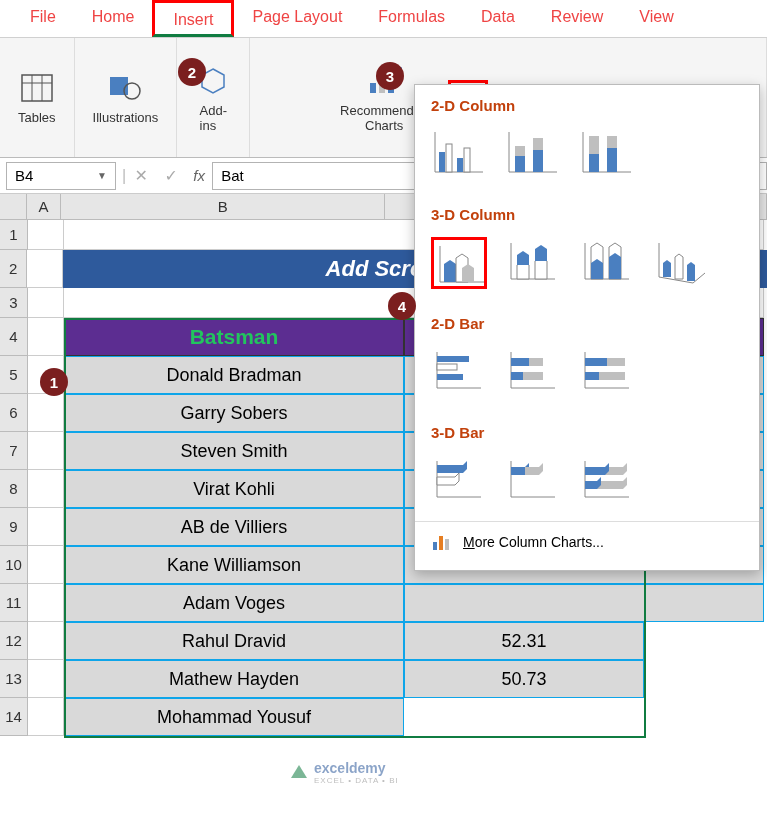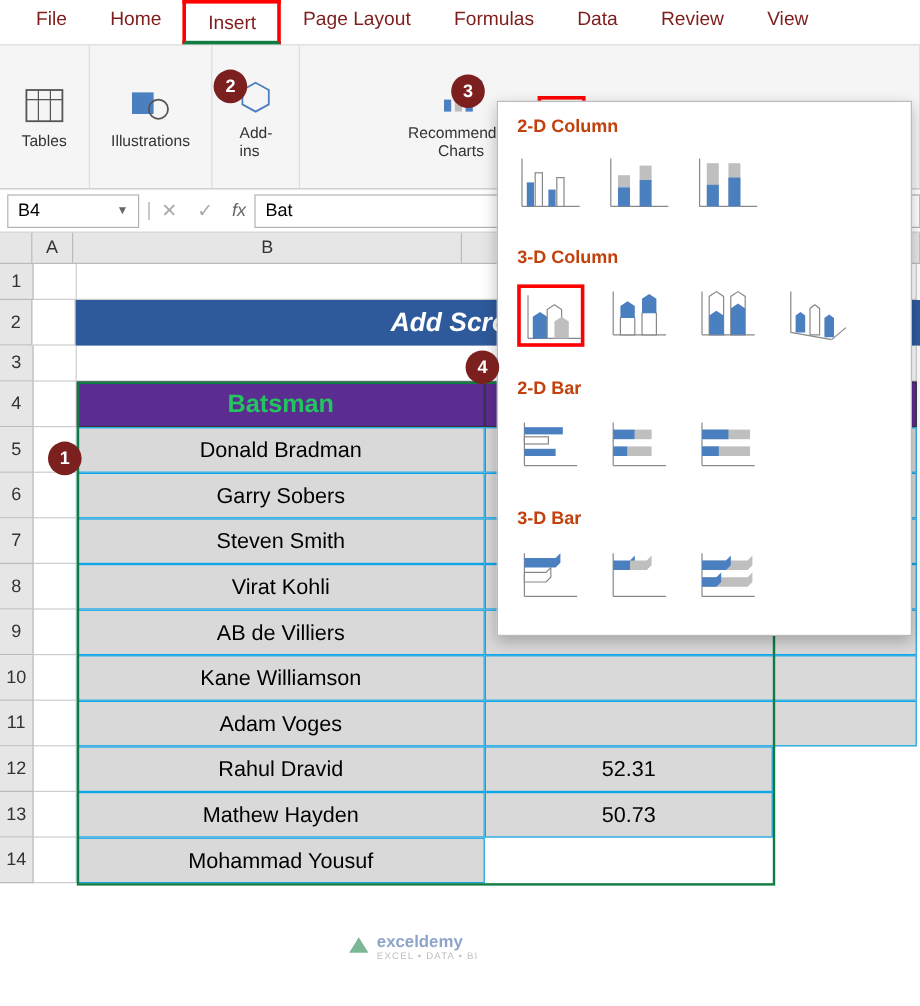--- a/index.html
+++ b/index.html
@@ -1,20 +1,20 @@
 <!DOCTYPE html>
 <html><head>
 <meta charset="utf-8">
 <style>
 * { margin: 0; padding: 0; box-sizing: border-box; font-family: 'Segoe UI', Tahoma, sans-serif; }
 body { background: #fff; width: 767px; height: 838px; position: relative; overflow: hidden; }
 
 
 .tabs { display: flex; height: 38px; border-bottom: 1px solid #d0d0d0; background: #fff; padding-left: 12px; }
-.tab { padding: 8px 18px; font-size: 16px; color: #7f1d1d; cursor: pointer; }
+.tab { padding: 8px 18px; font-size: 16px; color: #ef4444; cursor: pointer; }
 .tab.active { border-bottom: 3px solid #107c41; }
 
 
 .ribbon { display: flex; height: 120px; border-bottom: 1px solid #bbb; background: #f5f5f5; }
 .group { display: flex; flex-direction: column; align-items: center; padding: 8px 10px; border-right: 1px solid #ddd; }
 .group-items { display: flex; gap: 4px; flex: 1; align-items: center; }
 .ribbon-btn { display: flex; flex-direction: column; align-items: center; gap: 4px; padding: 4px 8px; font-size: 13px; color: #333; cursor: pointer; }
 .ribbon-btn .icon-box { width: 36px; height: 36px; display: flex; align-items: center; justify-content: center; }
 .small-btn { width: 40px; height: 36px; display: flex; align-items: center; justify-content: center; cursor: pointer; padding: 2px; }
 
@@ -59,21 +59,21 @@
 .dd-section-title { font-size: 15px; font-weight: 600; color: #c2410c; padding: 12px 16px 6px; }
 .dd-row { display: flex; gap: 18px; padding: 8px 16px 14px; }
 .chart-thumb { width: 56px; height: 52px; cursor: pointer; }
 .dd-more { display: flex; align-items: center; gap: 10px; padding: 10px 16px; border-top: 1px solid #ddd; cursor: pointer; font-size: 14px; }
 .dd-more span.u { text-decoration: underline; }
 
 
 .cb { fill: #4a7fc0; } .cg { fill: #bfbfbf; } .cw { fill: #fff; stroke: #888; stroke-width: 1; }
 
 
-.watermark { position: absolute; left: 290px; top: 776px; opacity: 0.55; font-size: 12px; color: #888; z-index: 5; display: flex; align-items: center; gap: 6px; }
+.watermark { position: absolute; left: 290px; top: 760px; opacity: 0.55; font-size: 12px; color: #888; z-index: 5; display: flex; align-items: center; gap: 6px; }
 </style>
 </head>
 <body>
 
 <div class="tabs">
   <div class="tab">File</div>
   <div class="tab">Home</div>
   <div class="tab active redbox">Insert</div>
   <div class="tab">Page Layout</div>
   <div class="tab">Formulas</div>
@@ -388,20 +388,28 @@
         </svg></div>
     <div class="chart-thumb"><svg width="56" height="48">
           <line x1="6" y1="6" x2="6" y2="42" stroke="#888"></line>
           <line x1="6" y1="42" x2="50" y2="42" stroke="#888"></line>
           <polygon points="6,12 44,12 48,8 48,16 44,20 6,20" class="cg"></polygon>
           <polygon points="6,12 26,12 30,8 30,16 26,20 6,20" class="cb"></polygon>
           <polygon points="6,26 44,26 48,22 48,30 44,34 6,34" class="cg"></polygon>
           <polygon points="6,26 18,26 22,22 22,30 18,34 6,34" class="cb"></polygon>
         </svg></div>
   </div>
+  <div class="dd-more">
+    <svg width="22" height="20">
+        <rect x="2" y="10" width="4" height="8" class="cb"></rect>
+        <rect x="8" y="4" width="4" height="14" fill="#e67e22"></rect>
+        <rect x="14" y="7" width="4" height="11" class="cg"></rect>
+      </svg>
+    <span><span class="u">M</span><span>ore Column Charts...</span></span>
+  </div>
 </div>
 
 <div class="callout" style="left:40px;top:368px">1</div>
 <div class="callout" style="left:178px;top:58px">2</div>
 <div class="callout" style="left:376px;top:62px">3</div>
 <div class="callout" style="left:388px;top:292px">4</div>
 
 <div class="watermark">
   <svg width="18" height="18">
       <polygon points="9,1 17,14 1,14" fill="#107c41"></polygon>

